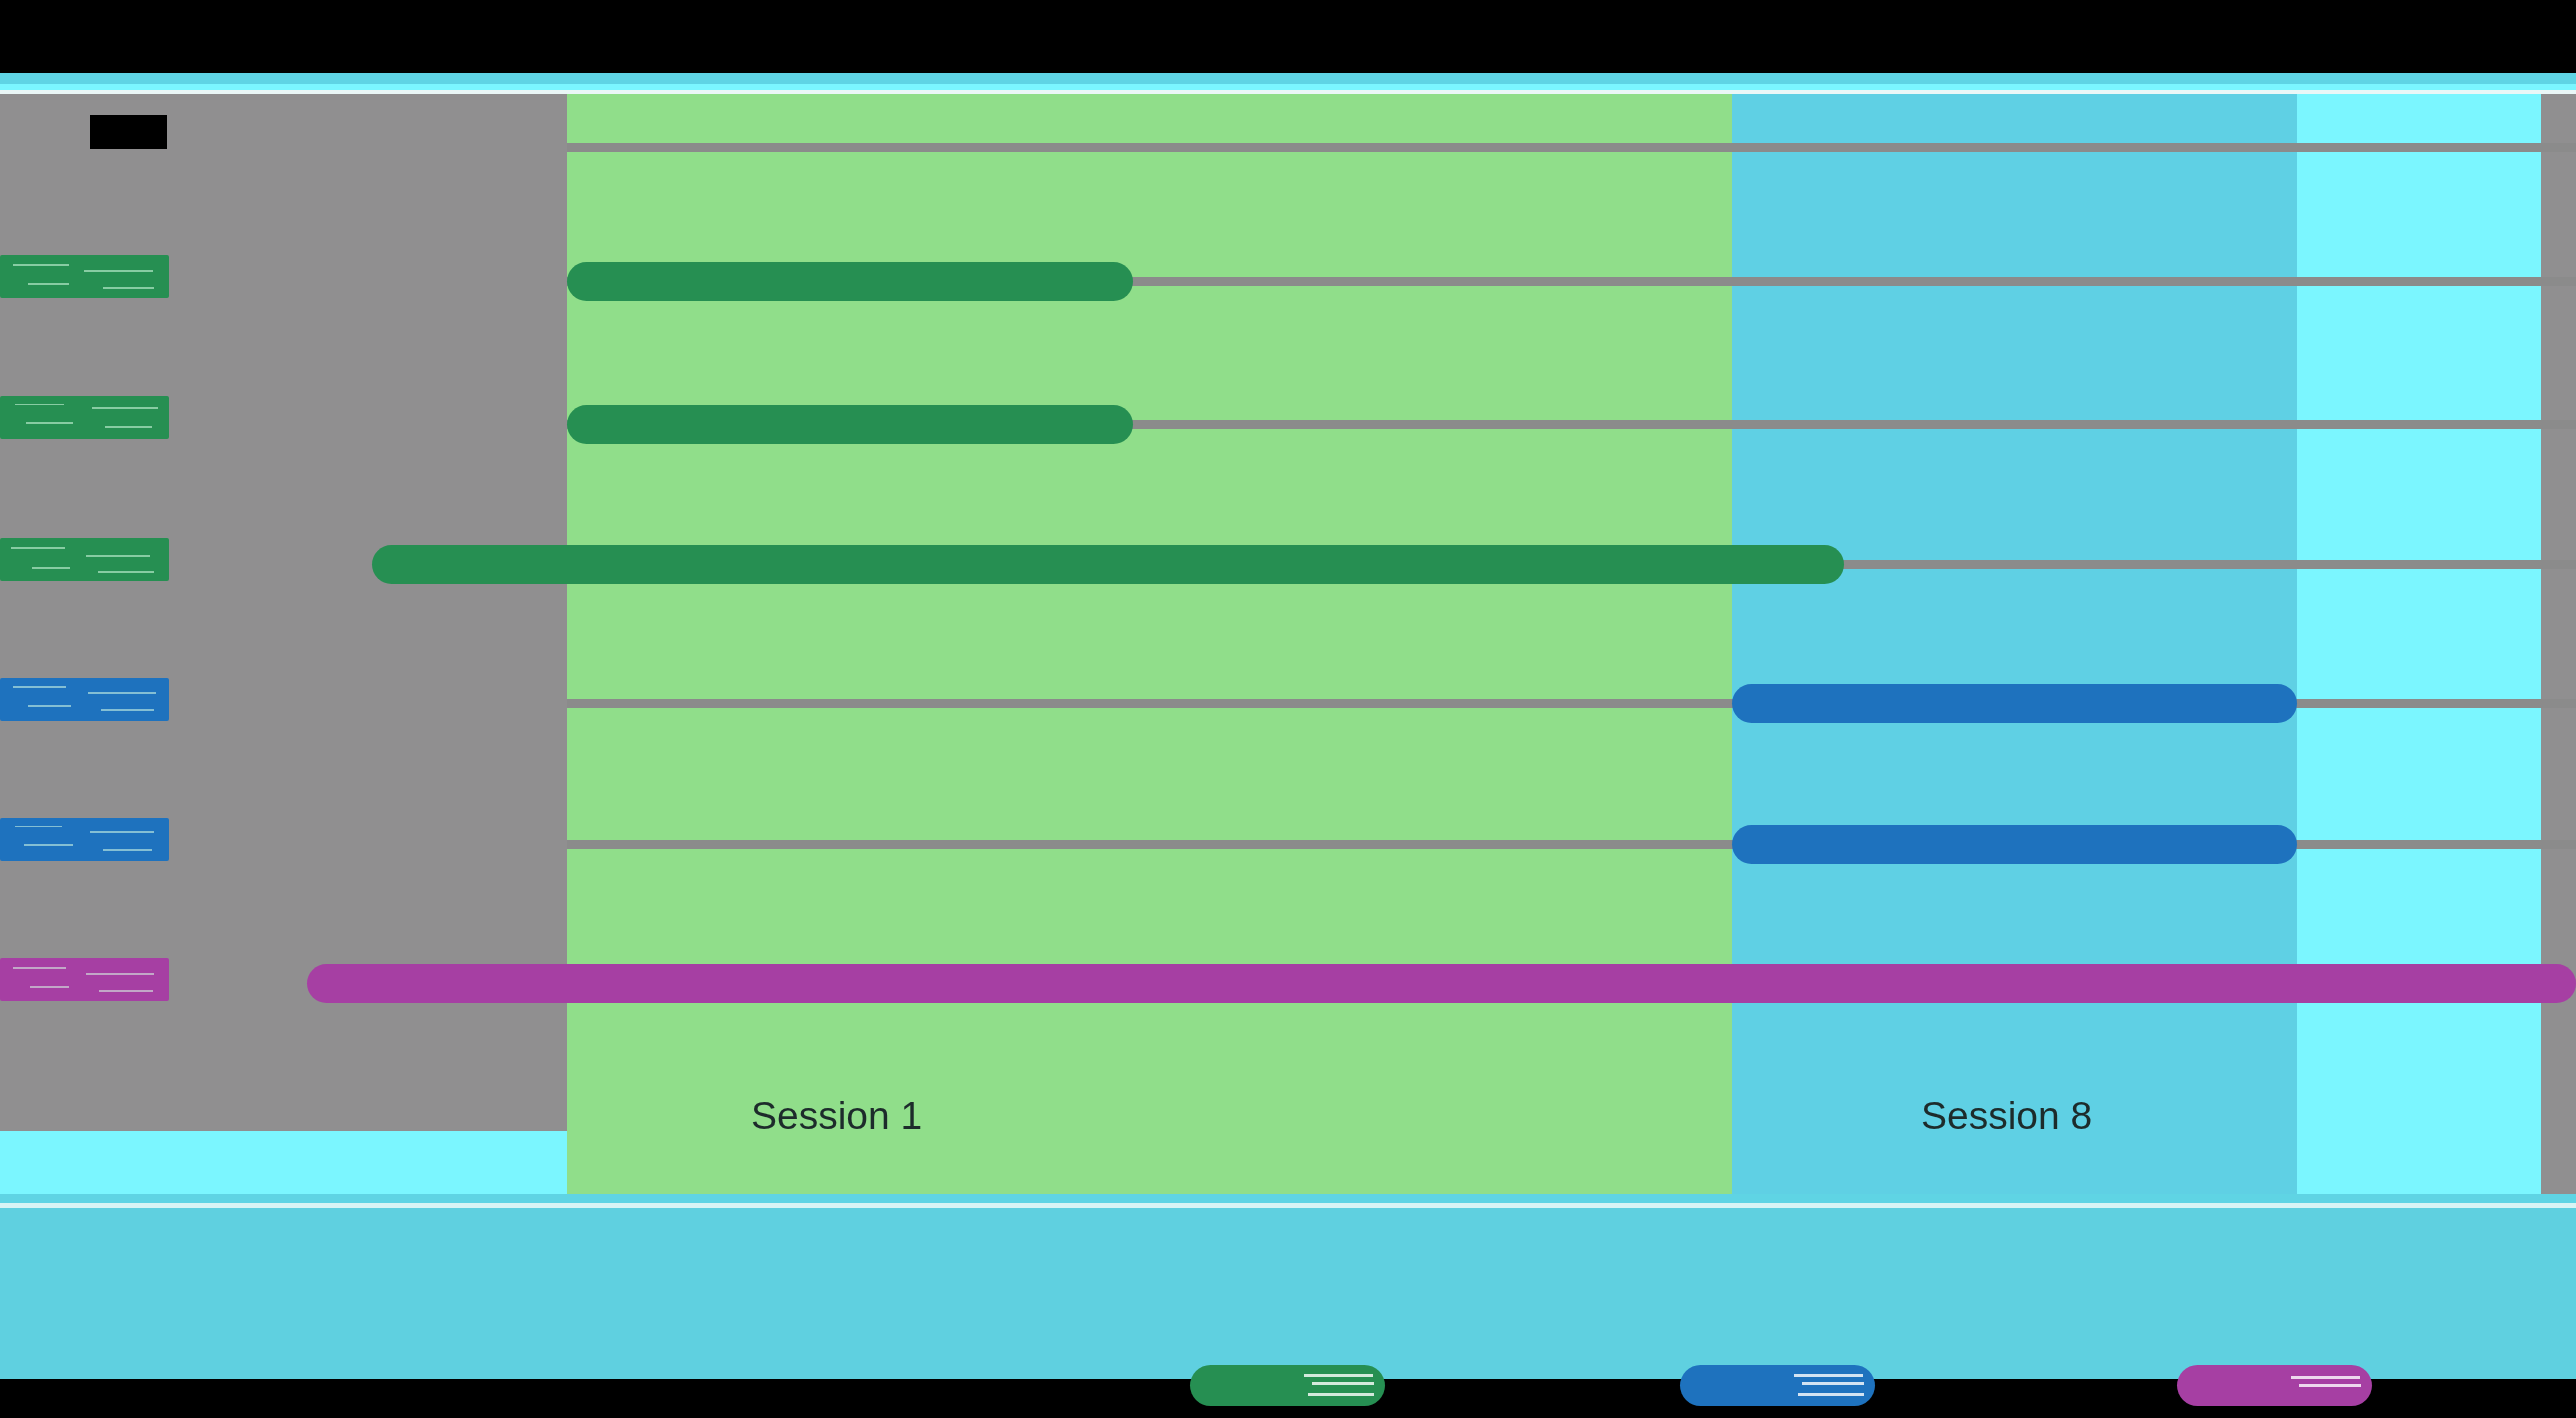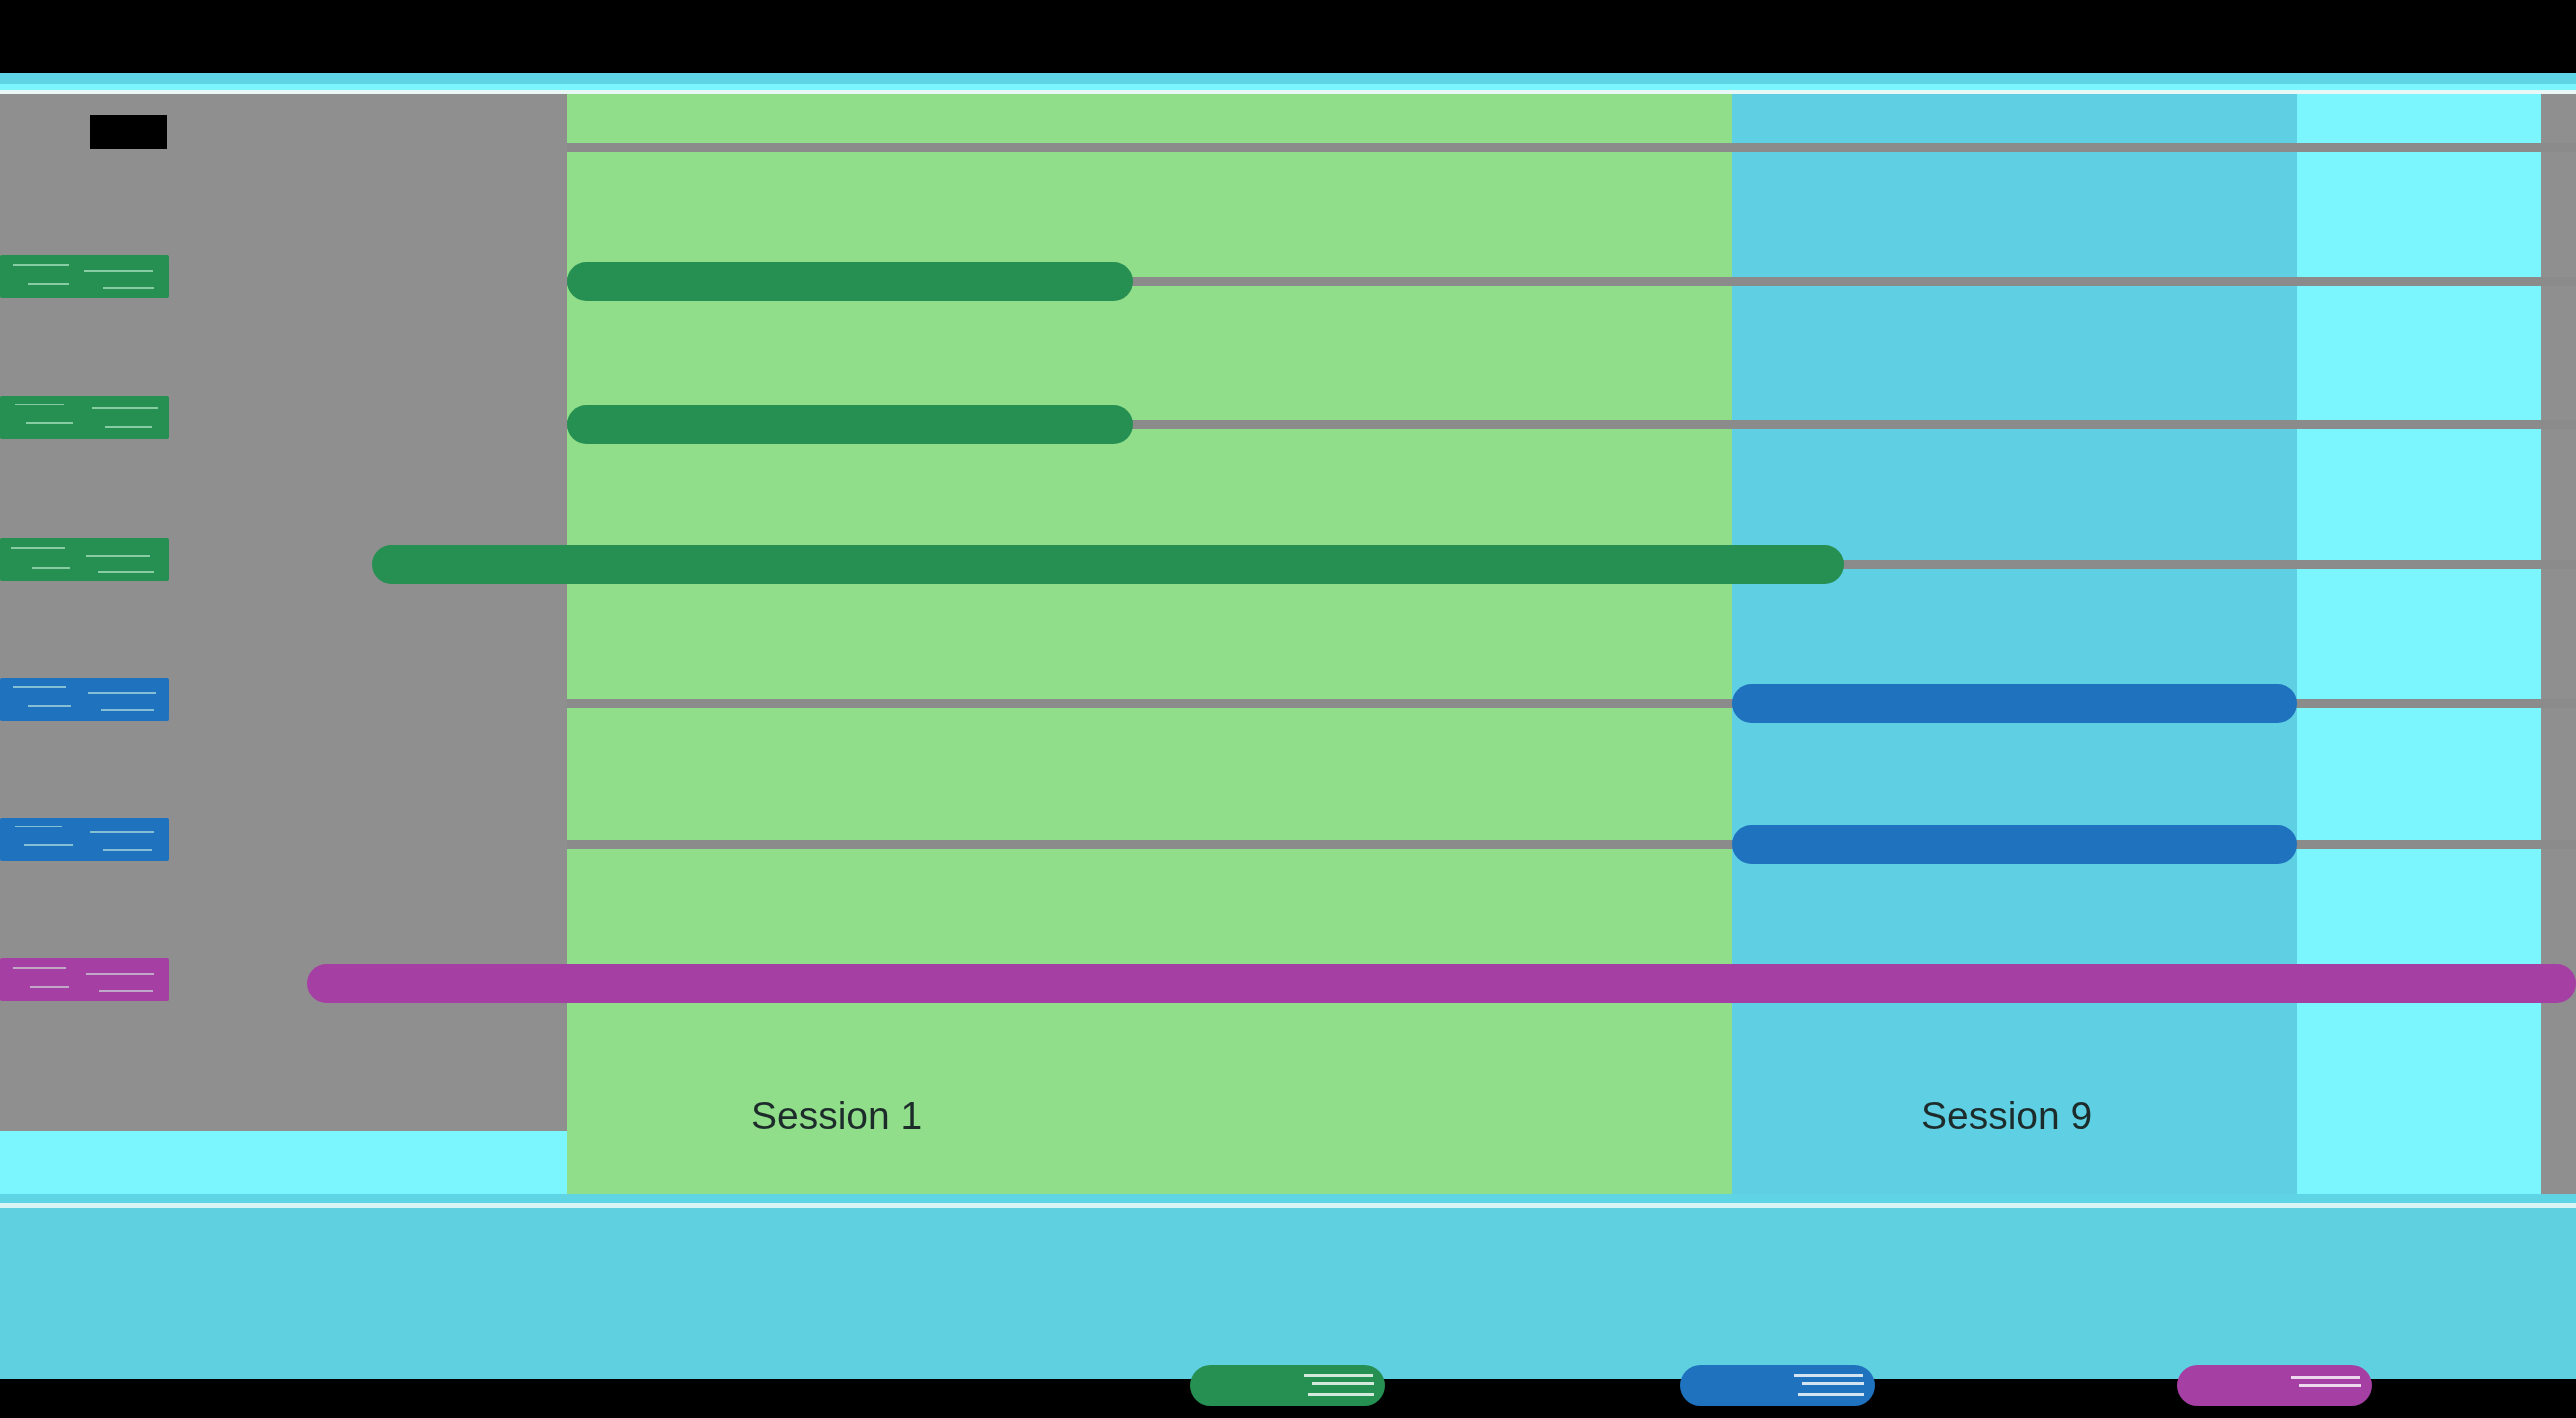--- a/index.html
+++ b/index.html
@@ -76,21 +76,21 @@
     <div class="gridline" style="left:567px;width:2009px;top:885px;"></div>
 
     <div class="bar" style="left:567px;width:566px;top:168px;background:#268F52;"></div>
     <div class="bar" style="left:567px;width:566px;top:311px;background:#268F52;"></div>
     <div class="bar" style="left:372px;width:1472px;top:451px;background:#268F52;"></div>
     <div class="bar" style="left:1732px;width:565px;top:590px;background:#1E72BE;"></div>
     <div class="bar" style="left:1732px;width:565px;top:731px;background:#1E72BE;"></div>
     <div class="bar" style="left:307px;width:2269px;top:870px;background:#A63FA3;"></div>
 
     <div class="sesslabel" style="left:751px;top:1000px;">Session 1</div>
-    <div class="sesslabel" style="left:1921px;top:1000px;">Session 9</div>
+    <div class="sesslabel" style="left:1921px;top:1000px;">Session 8</div>
 
     <div class="ylab" style="top:161px;width:169px;background:#268F52;">
       <span class="streak" style="left:13px;top:9.4px;width:56px;"></span>
       <span class="streak" style="left:84px;top:15px;width:69px;"></span>
       <span class="streak" style="left:28px;top:28px;width:41px;"></span>
       <span class="streak" style="left:103px;top:32px;width:51px;"></span>
     </div>
     <div class="ylab" style="top:302px;width:169px;background:#268F52;">
       <span class="streak" style="left:15px;top:7.5px;width:49px;"></span>
       <span class="streak" style="left:92px;top:11.3px;width:66px;"></span>

